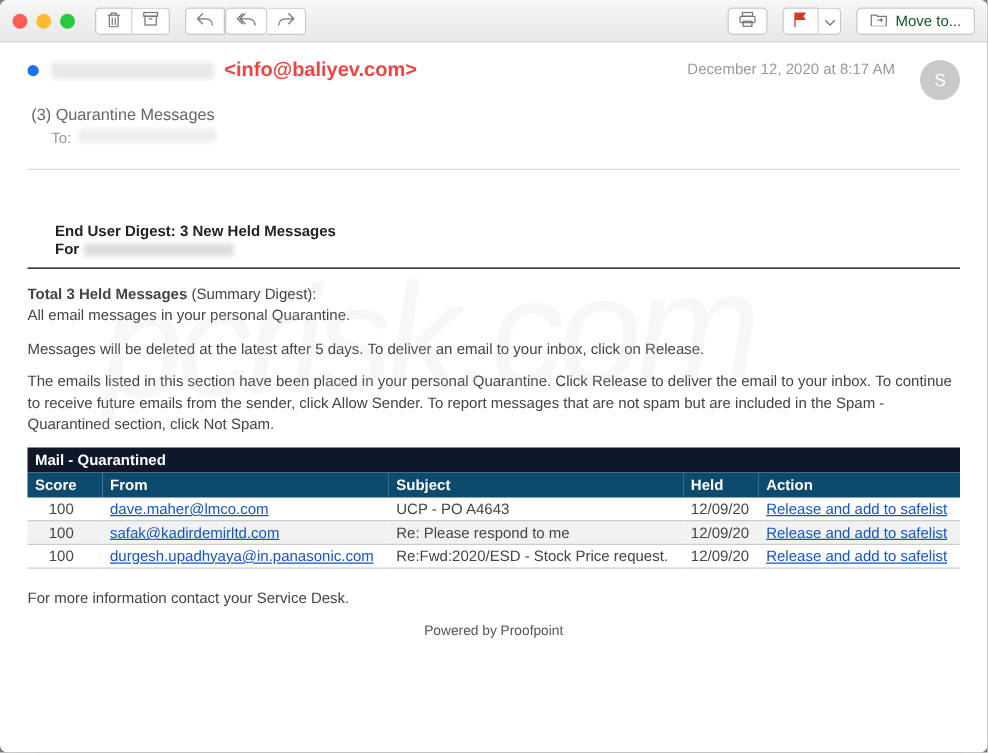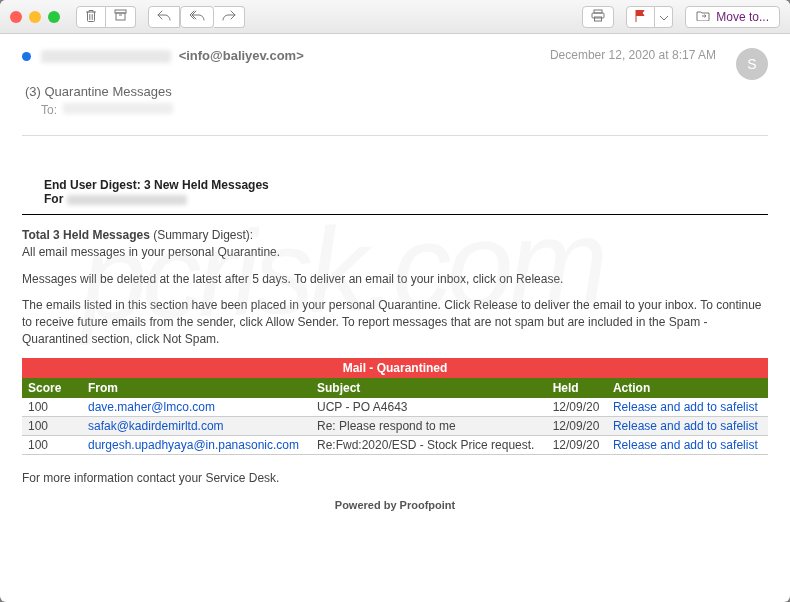--- a/index.html
+++ b/index.html
@@ -58,32 +58,32 @@
     .move-to {
       height: 22px;
       padding: 0 10px;
       background: #fff;
       border: 1px solid #c8c8c8;
       border-radius: 4px;
       display: inline-flex;
       align-items: center;
       gap: 6px;
       font-size: 12px;
-      color: #701a75;
+      color: #14532d;
       cursor: pointer;
     }
     .content {
       flex: 1;
       overflow: auto;
       padding: 14px 22px 0 22px;
       color: #333;
     }
     .header-row { display: flex; align-items: flex-start; gap: 10px; }
     .unread-dot { width: 9px; height: 9px; background: #1a73e8; border-radius: 50%; margin-top: 4px; flex-shrink: 0; }
-    .sender-line { font-size: 13px; color: #737373; }
+    .sender-line { font-size: 16px; color: #ef4444; }
     .sender-name-redacted {
       display: inline-block;
       width: 130px;
       height: 13px;
       background: #e8e8e8;
       filter: blur(2px);
       border-radius: 2px;
       vertical-align: middle;
     }
     .sender-email { font-weight: bold; margin-left: 4px; }
@@ -121,48 +121,46 @@
     }
     .summary-label { font-weight: bold; display: inline; }
     .info-para { margin: 10px 0; line-height: 1.4; }
     table.quarantine {
       width: 100%;
       border-collapse: collapse;
       margin-top: 6px;
       font-size: 12px;
     }
     table.quarantine .section-header td {
-      background: #ef4444;
+      background: #0f172a;
       color: #fff;
       font-weight: bold;
       padding: 3px 6px;
-      text-align: center;
     }
     table.quarantine thead tr.cols td {
-      background: #4d7c0f;
+      background: #0c4a6e;
       color: #fff;
       font-weight: bold;
       padding: 3px 6px;
       font-size: 12px;
     }
     table.quarantine tbody td {
       padding: 2px 6px;
       border-bottom: 1px solid #ccc;
       vertical-align: top;
     }
     table.quarantine tbody tr:nth-child(even) { background: #f2f2f2; }
-    table.quarantine a { color: #1155cc; cursor: pointer; }
-    .score-col { text-align: left; padding-right: 12px !important; width: 60px; }
+    table.quarantine a { color: #1155cc; text-decoration: underline; cursor: pointer; }
+    .score-col { text-align: center; padding-right: 12px !important; width: 60px; }
     .footer-info { margin-top: 16px; margin-bottom: 12px; }
     .powered-by {
       text-align: center;
       color: #555;
       font-size: 11px;
       margin-top: 14px;
-      font-weight: bold;
     }
     .watermark {
       position: absolute;
       font-size: 120px;
       color: rgba(200,200,200,0.15);
       font-weight: 300;
       font-style: italic;
       pointer-events: none;
       left: 80px;
       top: 200px;

